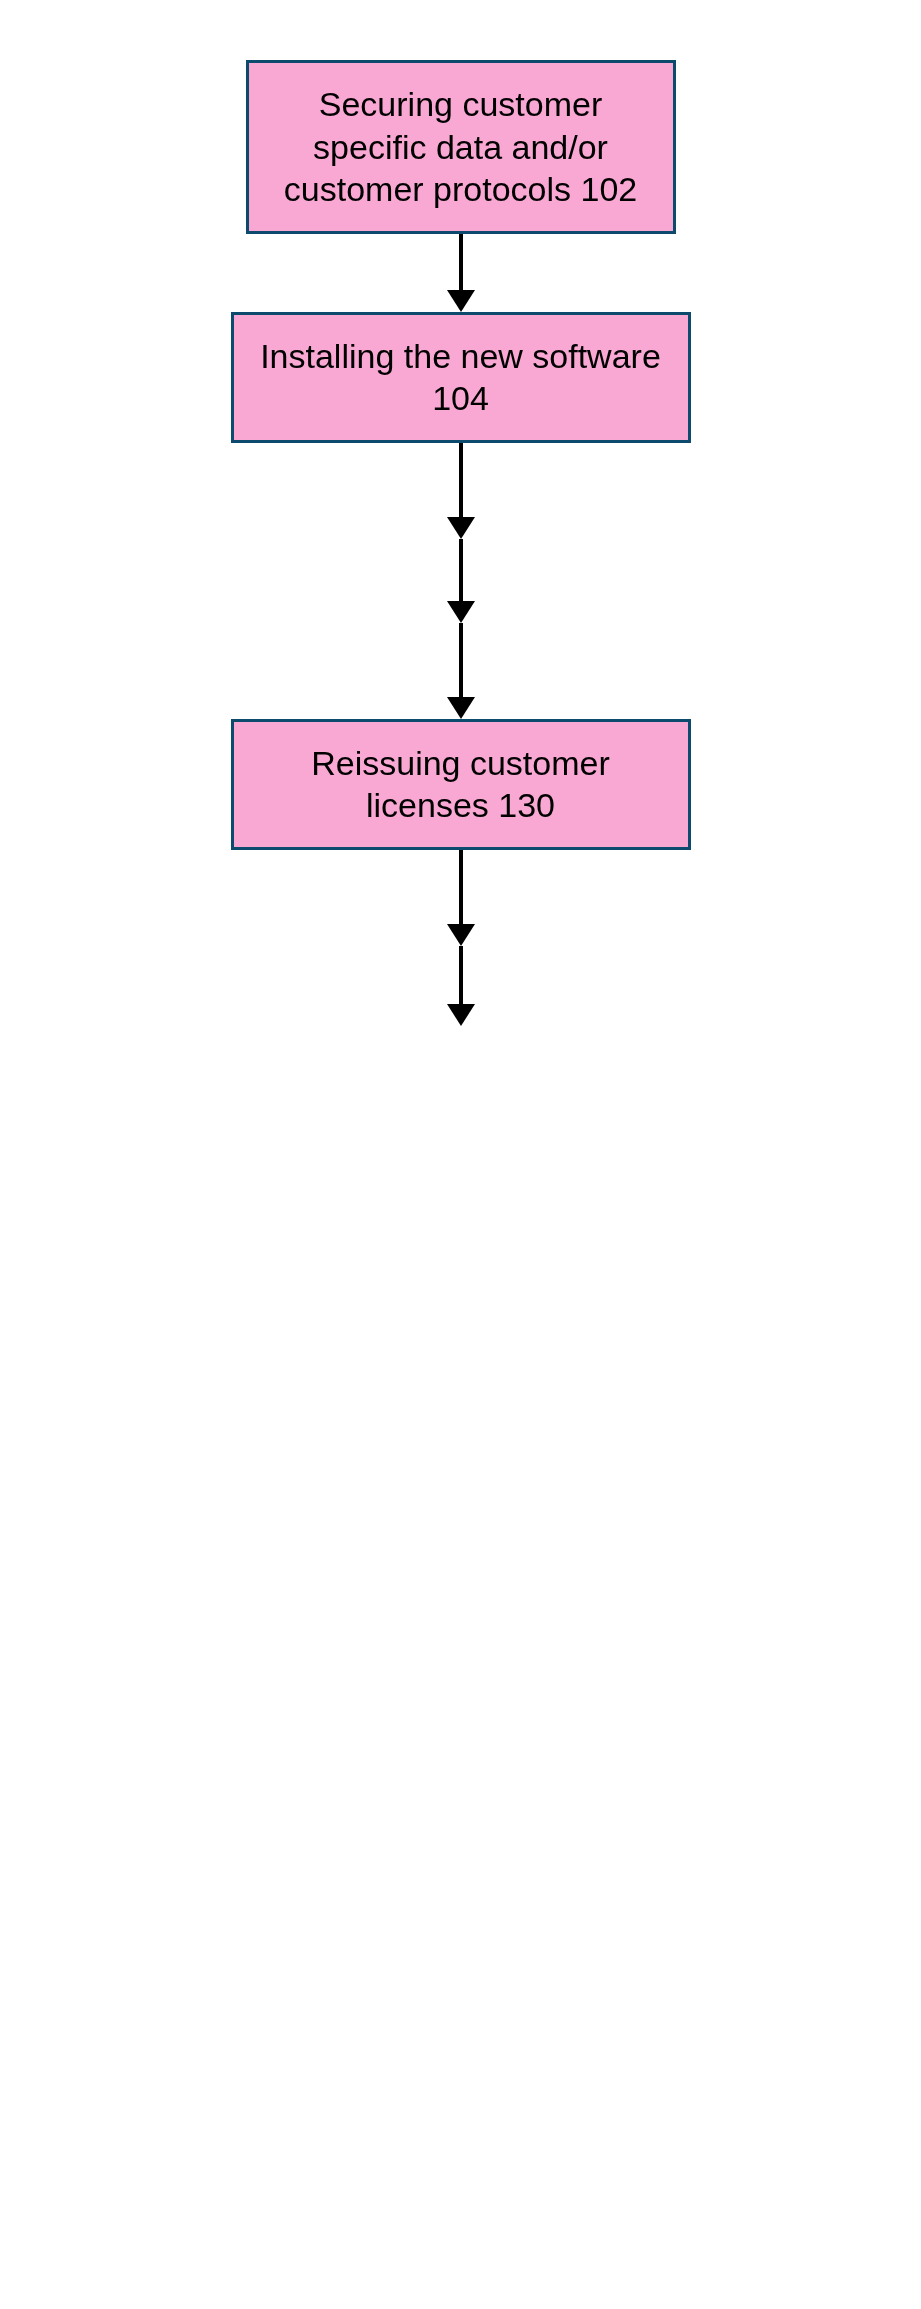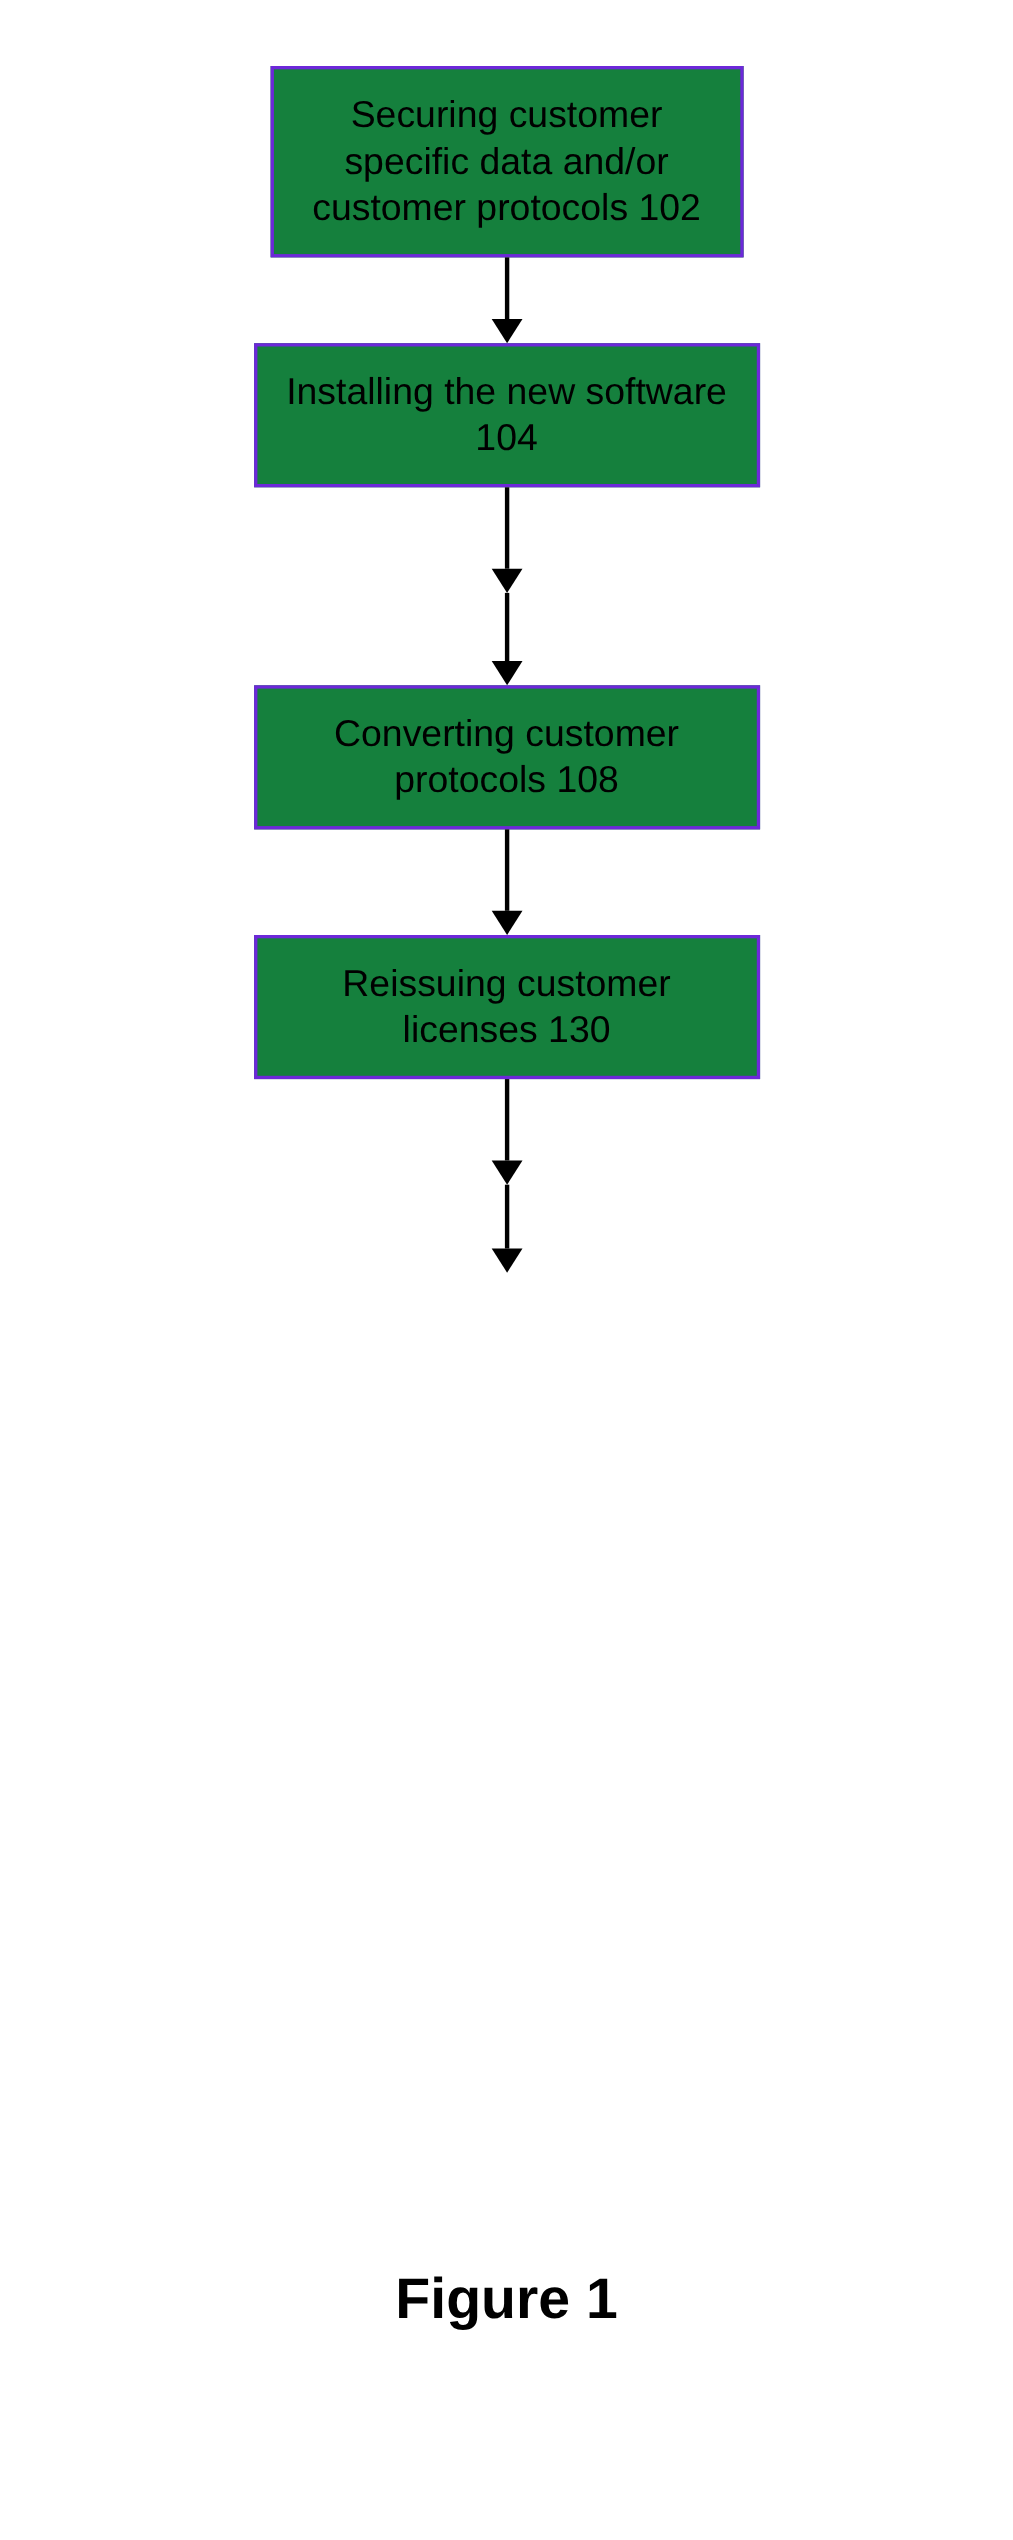--- a/index.html
+++ b/index.html
@@ -18,22 +18,22 @@
   .flow {
     position: absolute;
     left: 50%;
     transform: translateX(-50%);
     top: 60px;
     display: flex;
     flex-direction: column;
     align-items: center;
   }
   .box {
-    border: 3px solid #6d28d9;
-    background: #15803d;
+    border: 3px solid #0c4a6e;
+    background: #f9a8d4;
     text-align: center;
     font-size: 34px;
     line-height: 1.25;
     padding: 20px 18px;
     box-sizing: border-box;
   }
   .box.w-narrow { width: 430px; }
   .box.w-wide   { width: 460px; text-align: center; }
   .arrow {
     display: flex;
@@ -81,23 +81,20 @@
     <div class="arrow">
       <div class="shaft" style="height:74px"></div>
       <div class="head"></div>
     </div>
 
     <div class="arrow">
       <div class="shaft" style="height:62px"></div>
       <div class="head"></div>
     </div>
 
-    <div class="box w-wide">
-      <span>Converting customer protocols 108</span>
-    </div>
     <div class="arrow">
       <div class="shaft" style="height:74px"></div>
       <div class="head"></div>
     </div>
 
     <div class="box w-wide">
       <span>Reissuing customer licenses 130</span>
     </div>
     <div class="arrow">
       <div class="shaft" style="height:74px"></div>
@@ -105,15 +102,14 @@
     </div>
 
     <div class="arrow">
       <div class="shaft" style="height:58px"></div>
       <div class="head"></div>
     </div>
 
 
   </div>
 
-  <div class="caption" style="top:2060px">Figure 1</div>
 
 </div>
 
 </body></html>

